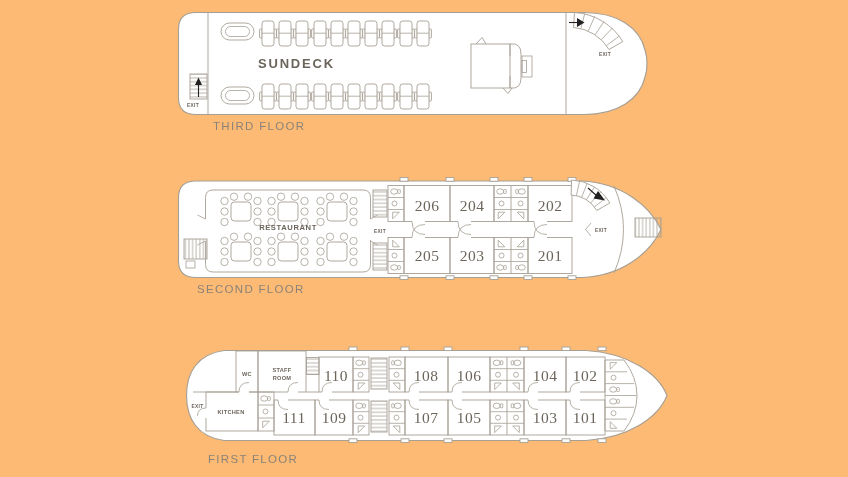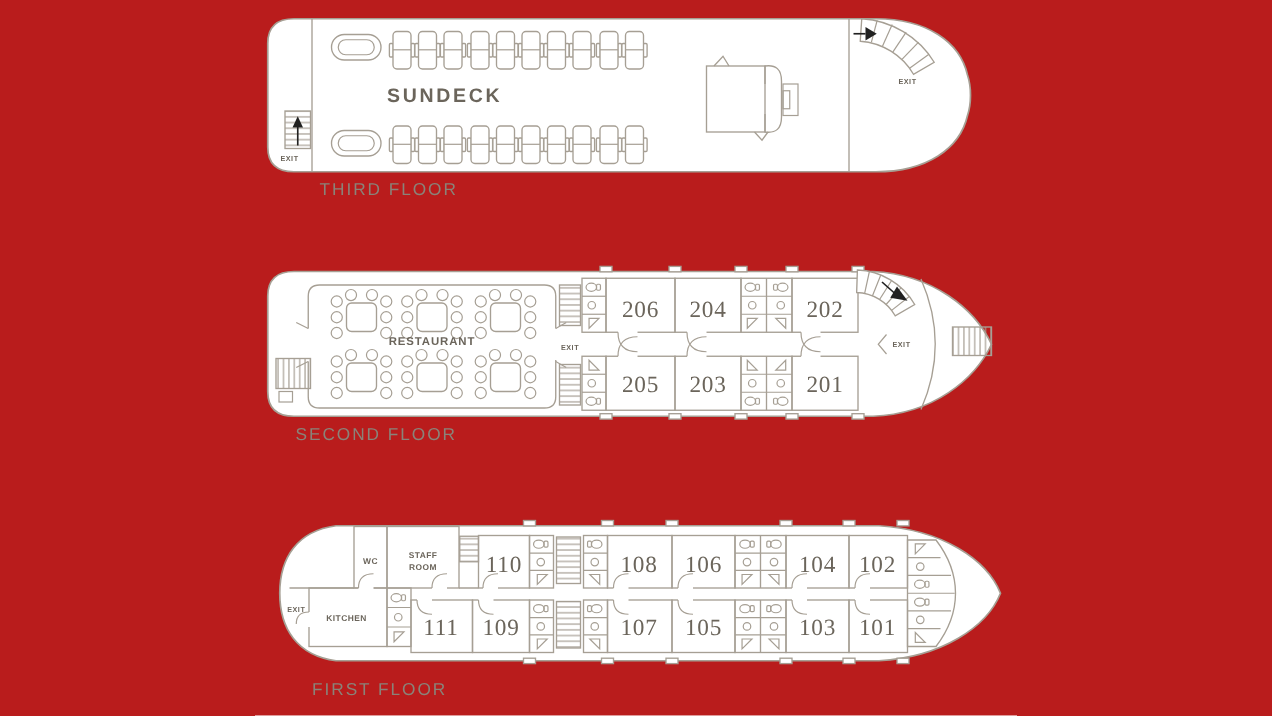--- a/index.html
+++ b/index.html
@@ -1,16 +1,16 @@
 <!DOCTYPE html>
 <html><head>
 <meta charset="utf-8">
 <style>
   html,body{margin:0;padding:0;background:#ffffff;}
-  #stage{position:relative;width:848px;height:477px;background:#b91c1c;overflow:hidden;}
+  #stage{position:relative;width:848px;height:477px;background:#fdba74;overflow:hidden;}
   svg{display:block;}
   .hull{fill:#ffffff;stroke:#a69f94;stroke-width:1.15;}
   .w{fill:#ffffff;stroke:#a69f94;stroke-width:0.9;}
   .l{fill:none;stroke:#a69f94;stroke-width:0.9;}
   .thin{fill:none;stroke:#a69f94;stroke-width:0.8;}
   .er{fill:#ffffff;stroke:none;}
   .blk{fill:#212121;stroke:none;}
   .blkl{stroke:#212121;stroke-width:1.1;fill:none;}
   text{fill:#6b655b;}
   .num{font-family:"Liberation Serif",serif;font-size:15.5px;letter-spacing:0.5px;text-anchor:middle;}

